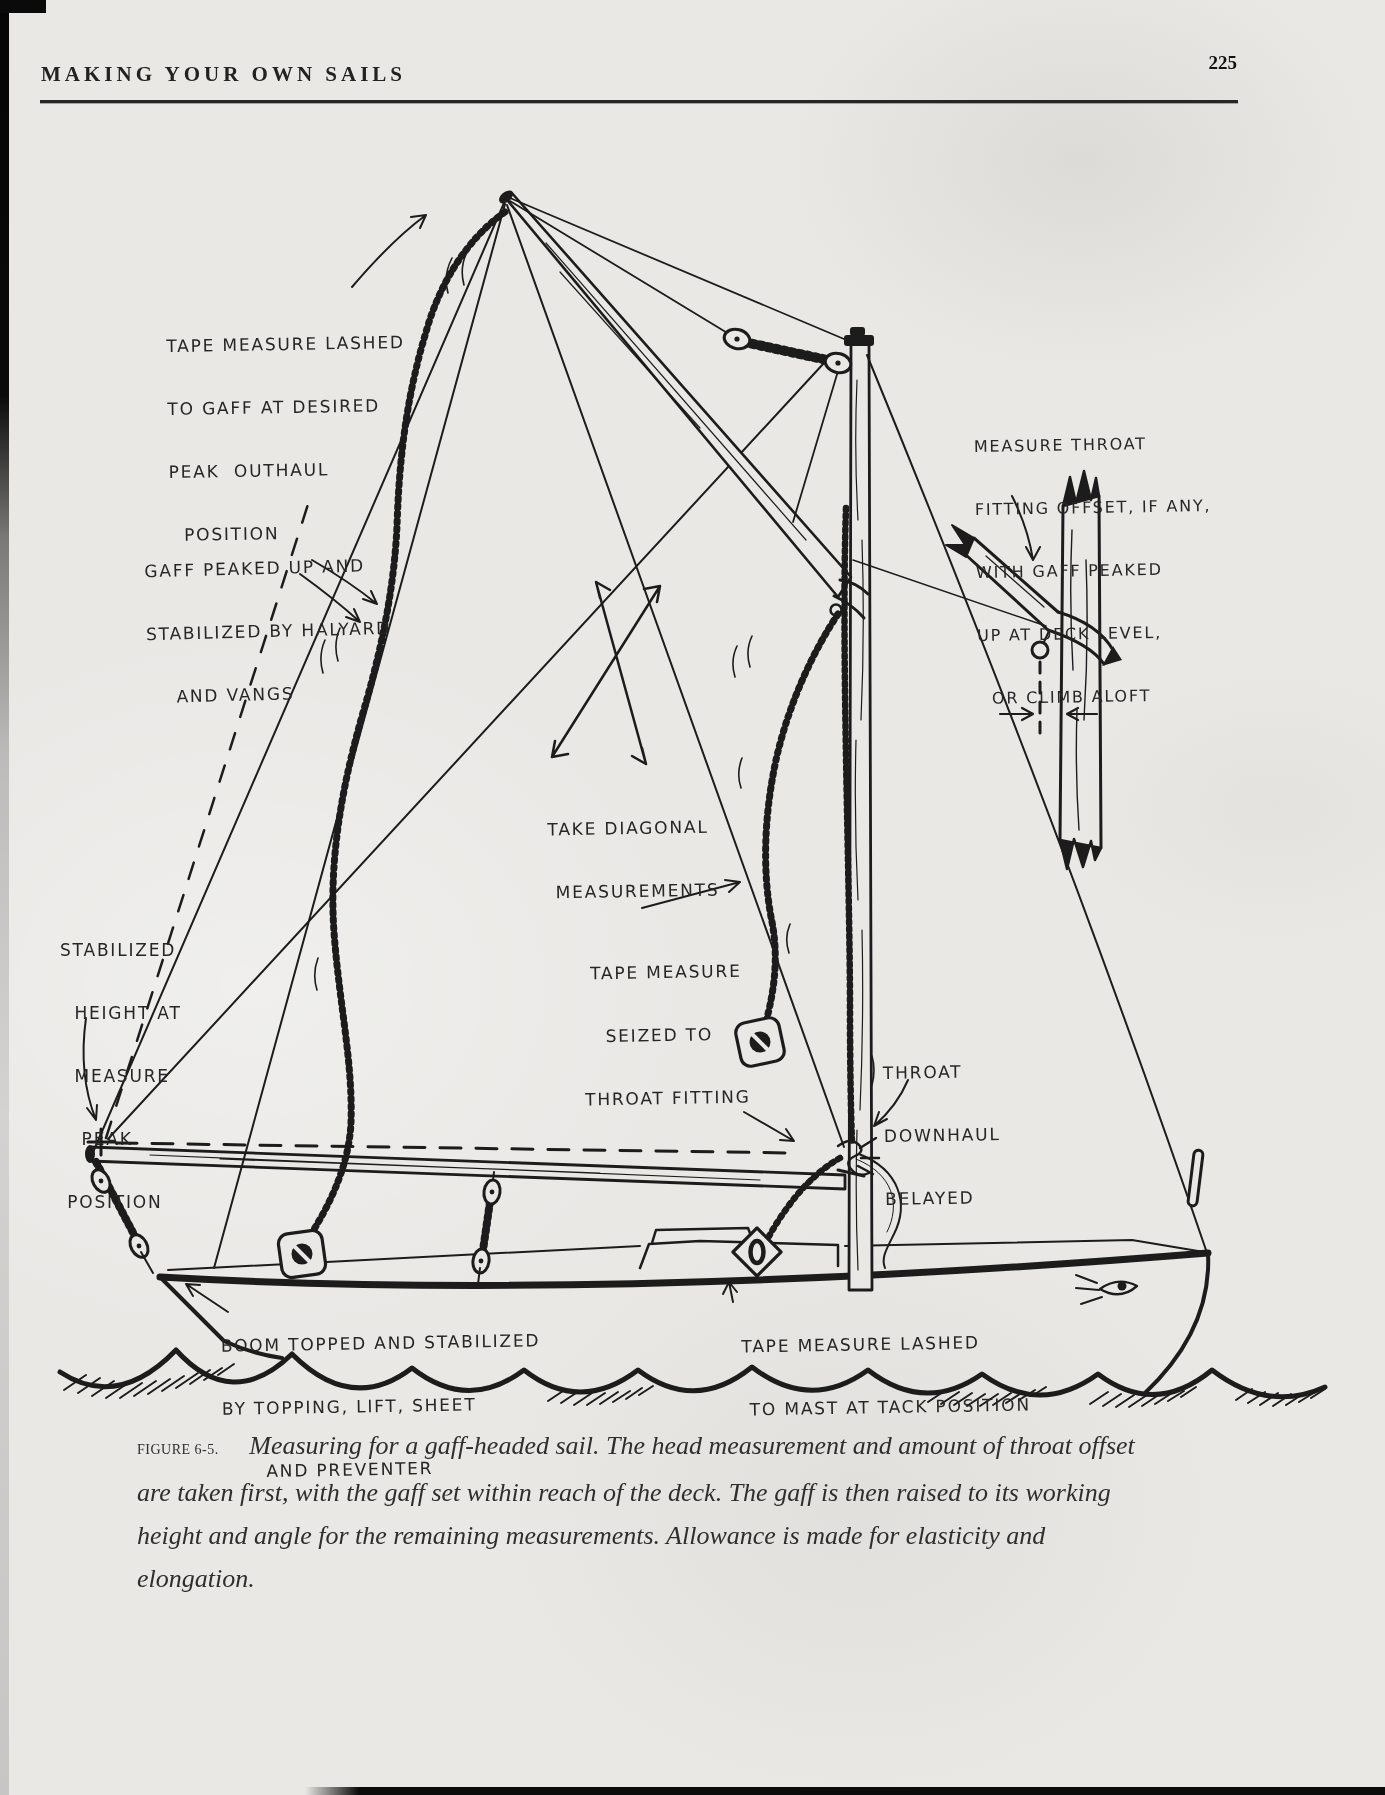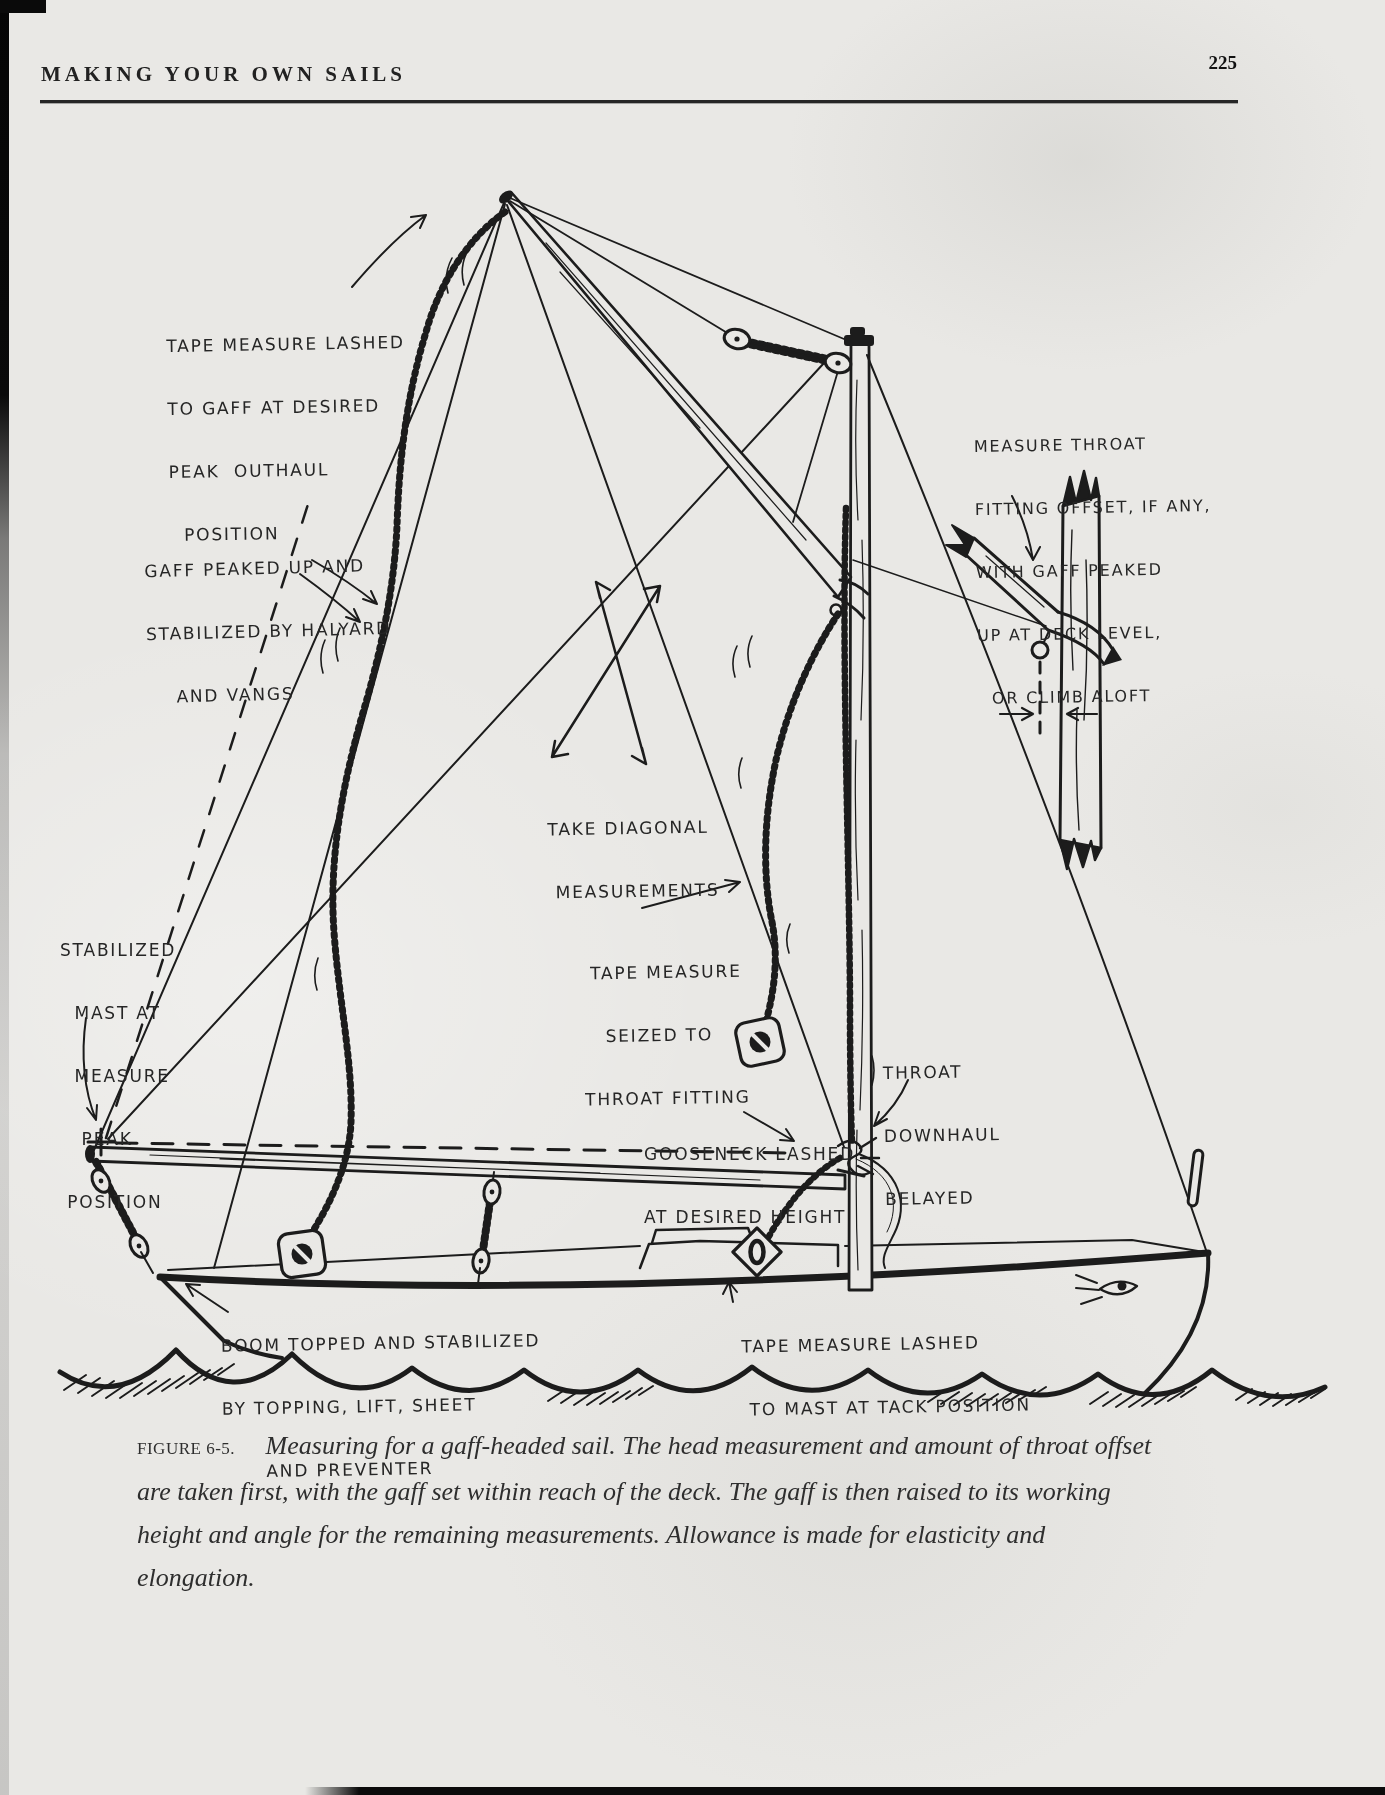--- a/index.html
+++ b/index.html
@@ -31,21 +31,21 @@
   .lbl-gaff{left:146px;top:516px;transform:rotate(-1.5deg);}
   .lbl-mthroat{left:976px;top:392px;font-size:16px;transform:rotate(-1deg);}
   .lbl-diag{left:548px;top:776px;transform:rotate(-1deg);}
   .lbl-clew{left:60px;top:898px;}
   .lbl-ttape{left:584px;top:920px;transform:rotate(-1deg);}
   .lbl-down{left:884px;top:1020px;transform:rotate(-1deg);}
   .lbl-goose{left:644px;top:1102px;}
   .lbl-boom{left:222px;top:1291px;transform:rotate(-1deg);}
   .lbl-tack{left:742px;top:1292px;transform:rotate(-1deg);}
   .caption{position:absolute;left:137px;top:1424px;width:1018px;font-size:26px;line-height:43px;color:#2e2e2e;}
-  .caption .figlabel{font-style:normal;font-size:17px;letter-spacing:.5px;text-align:right;}
+  .caption .figlabel{font-style:normal;font-size:14px;letter-spacing:.5px;text-align:right;}
   .caption .figtext{font-style:italic;margin-left:24px;}
 </style>
 </head>
 <body>
 
 <div class="page">
   <div class="edge-left"></div>
   <div class="edge-bottom"></div>
   <div class="corner-blob"></div>
 
@@ -232,39 +232,35 @@
     <div>WITH GAFF PEAKED</div>
     <div>UP AT DECK LEVEL,</div>
     <div>  OR CLIMB ALOFT</div>
   </div>
   <div class="lbl lbl-diag">
     <div>TAKE DIAGONAL</div>
     <div> MEASUREMENTS</div>
   </div>
   <div class="lbl lbl-clew">
     <div>STABILIZED</div>
-    <div>  MAST AT</div>
+    <div>  HEIGHT AT</div>
     <div>  MEASURE</div>
     <div>   PEAK</div>
     <div> POSITION</div>
   </div>
   <div class="lbl lbl-ttape">
     <div> TAPE MEASURE</div>
     <div>   SEIZED TO</div>
     <div>THROAT FITTING</div>
   </div>
   <div class="lbl lbl-down">
     <div>THROAT</div>
     <div>DOWNHAUL</div>
     <div>BELAYED</div>
   </div>
-  <div class="lbl lbl-goose">
-    <div>GOOSENECK LASHED</div>
-    <div>AT DESIRED HEIGHT</div>
-  </div>
   <div class="lbl lbl-boom">
     <div>BOOM TOPPED AND STABILIZED</div>
     <div>BY TOPPING, LIFT, SHEET</div>
     <div>      AND PREVENTER</div>
   </div>
   <div class="lbl lbl-tack">
     <div>TAPE MEASURE LASHED</div>
     <div> TO MAST AT TACK POSITION</div>
   </div>
 

